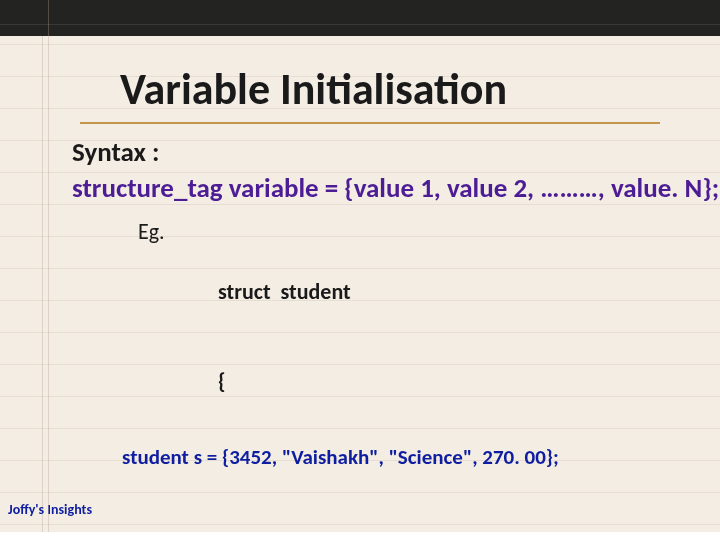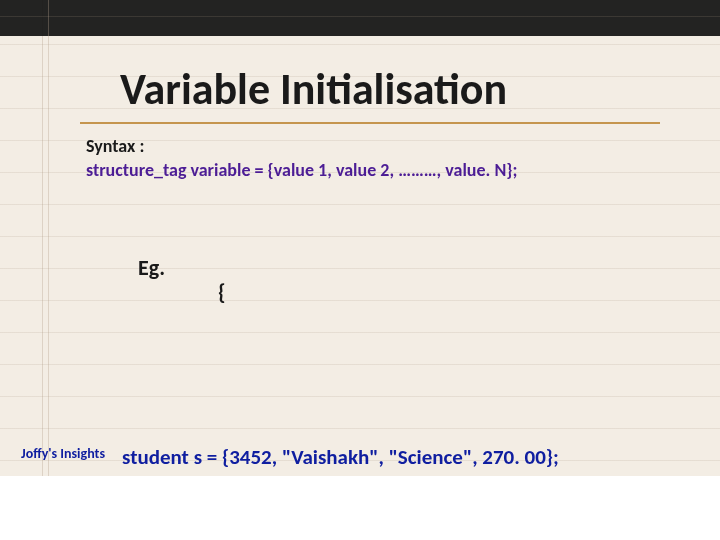--- a/index.html
+++ b/index.html
@@ -3,21 +3,21 @@
 <meta charset="utf-8">
 <style>
   * { margin: 0; padding: 0; box-sizing: border-box; }
   html, body { width: 720px; height: 540px; overflow: hidden; }
   body {
     font-family: Calibri, "Segoe UI", Arial, sans-serif;
     position: relative;
   }
   .slide {
     width: 720px;
-    height: 476px;
+    height: 532px;
     background: #f3ede4;
     position: relative;
     overflow: hidden;
   }
   
   .slide::before {
     content: "";
     position: absolute;
     left: 42px;
     top: 0;
@@ -67,37 +67,36 @@
     position: absolute;
     left: 80px;
     right: 60px;
     top: 122px;
     height: 2px;
     background: #c5954e;
   }
 
   .syntax-block {
     position: absolute;
-    left: 86px;
+    left: 72px;
     top: 134px;
-    font-size: 18px;
+    font-size: 27px;
     font-weight: 700;
     color: #1a1a1a;
     line-height: 1.35;
   }
   .syntax-line2 { color: #4c1d95; }
 
   .eg-label {
     position: absolute;
     left: 138px;
     top: 218px;
     font-size: 22px;
-    font-weight: 700;
+    font-weight: 400;
     color: #1a1a1a;
-    margin-top: 36px;
   }
   .code-block {
     position: absolute;
     left: 218px;
     top: 218px;
     font-size: 22px;
     font-weight: 700;
     color: #1a1a1a;
     line-height: 1.35;
     white-space: pre;
@@ -112,41 +111,41 @@
     color: #0f1ea0;
   }
 
   .footer {
     position: absolute;
     left: 8px;
     bottom: 14px;
     font-size: 14px;
     font-weight: 700;
     color: #0f1ea0;
-    margin-left: 13px;
   }
 </style>
 </head>
 <body>
 
 <div class="slide">
   <div class="topstrip"></div>
   <div class="rules"></div>
 
   <div class="title">Variable Initialisation</div>
   <div class="underline"></div>
 
   <div class="syntax-block">
     <div>Syntax :</div>
     <div class="syntax-line2">structure_tag  variable  = {value 1, value 2, ………, value. N};</div>
   </div>
 
   <div class="eg-label">Eg.</div>
 
   <div class="code-block">
+    <div>struct  student</div>
     <div>{</div>
     
     
     
     
   </div>
 
   <div class="init-line">student  s = {3452, "Vaishakh", "Science", 270. 00};</div>
 
   <div class="footer">Joffy's Insights</div>

